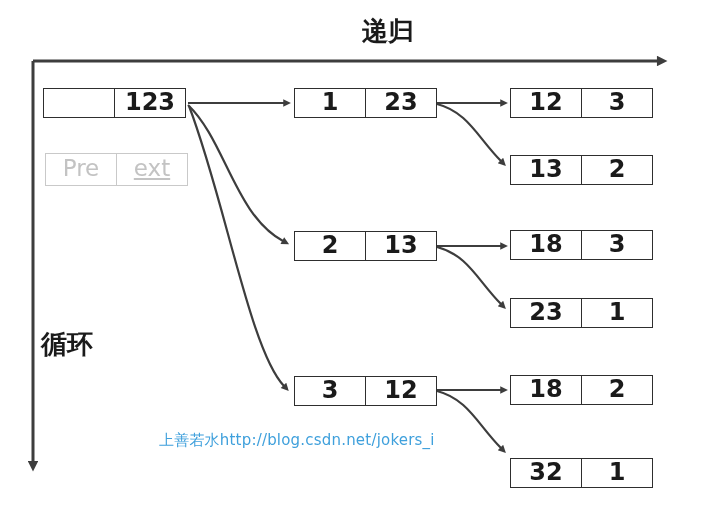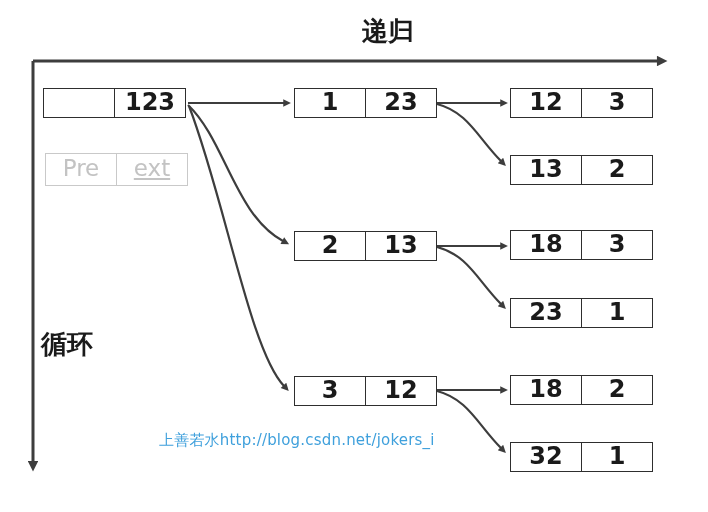--- a/index.html
+++ b/index.html
@@ -116,20 +116,20 @@
   <div class="node" style="left:510px;top:298px">
     <span class="cell left">23</span>
     <span class="cell right">1</span>
   </div>
 
   <div class="node" style="left:510px;top:375px">
     <span class="cell left">18</span>
     <span class="cell right">2</span>
   </div>
 
-  <div class="node" style="left:510px;top:442px">
+  <div class="node" style="left:510px;top:458px">
     <span class="cell left">32</span>
     <span class="cell right">1</span>
   </div>
 
   <div id="watermark">上善若水http://blog.csdn.net/jokers_i</div>
 
 </div>
 
 </body></html>

